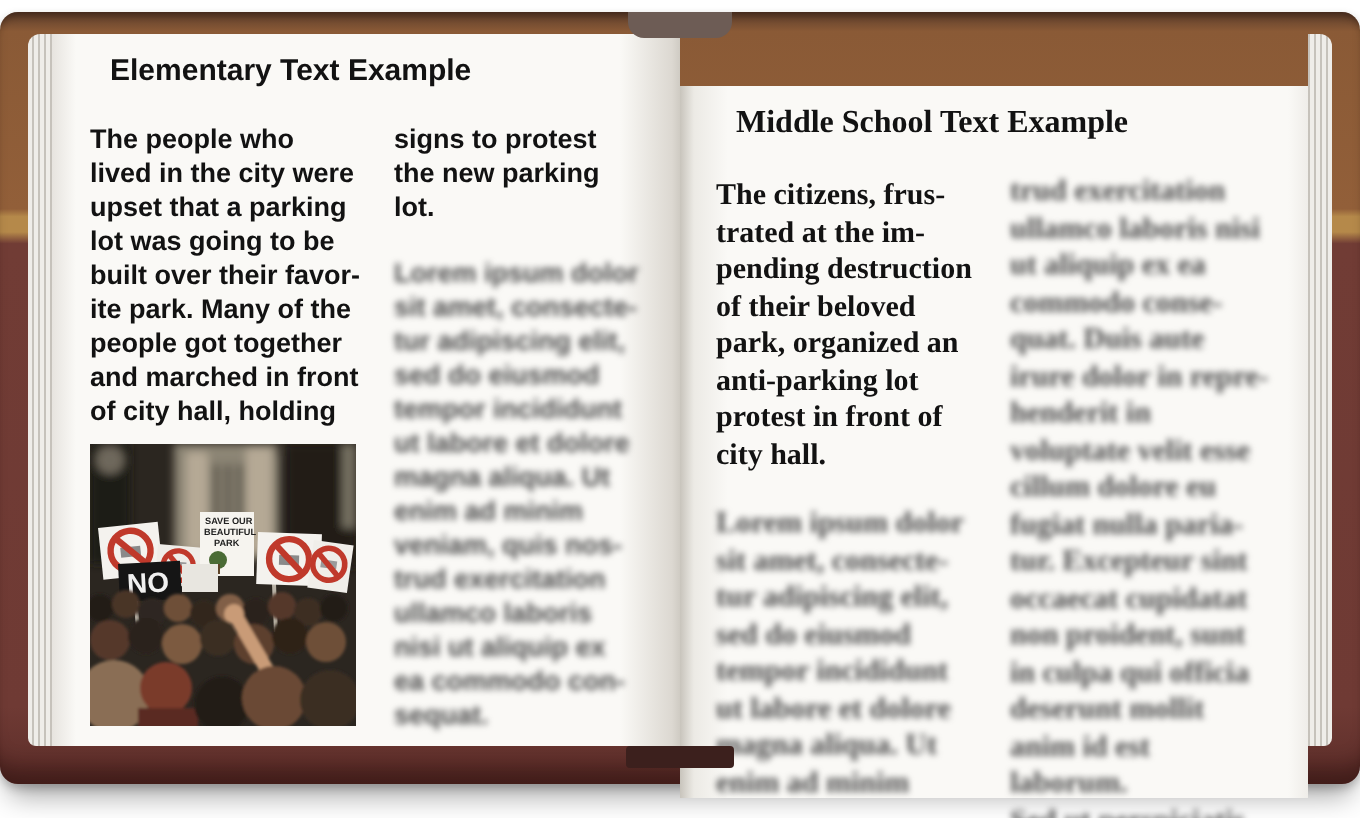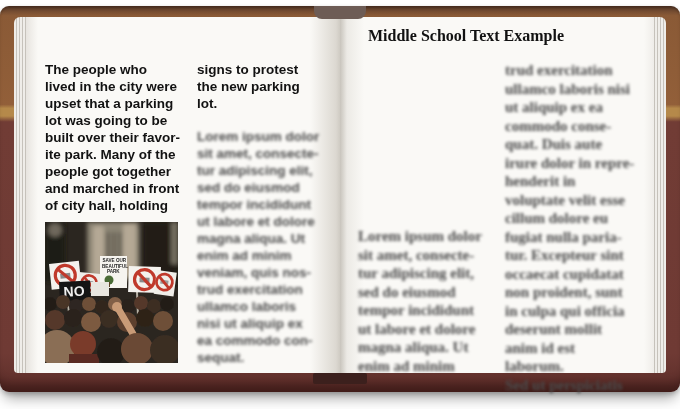--- a/index.html
+++ b/index.html
@@ -11,21 +11,21 @@
                    inset 0 4px 3px -2px rgba(40,20,12,.45),
                    inset 0 -15px 10px -7px rgba(30,8,6,.45);}
   .pages{position:absolute;left:14px;right:14px;top:11px;bottom:19px;display:flex;border-radius:4px;}
   .stack{width:12px;height:100%;}
   .stack-left{background:repeating-linear-gradient(90deg,#efede9 0 2px,#c6c2bb 2px 3px);
               border-radius:6px 0 0 4px;}
   .stack-right{background:repeating-linear-gradient(90deg,#c6c2bb 0 1px,#efede9 1px 3px);
                border-radius:0 6px 4px 0;}
   .page{position:relative;flex:1;height:100%;}
   .page-left{background:linear-gradient(to right,#e7e4df 0,#faf9f6 12px,#faf9f6 calc(100% - 30px),#dcd8d1 calc(100% - 4px),#cfcbc3 100%);}
-  .page-right{background:linear-gradient(to right,#c8c4bc 0,#eceae5 7px,#faf9f6 24px,#faf9f6 calc(100% - 10px),#efede9 100%);}
+  .page-right{background:linear-gradient(to right,#c8c4bc 0,#eceae5 7px,#faf9f6 24px,#faf9f6 calc(100% - 10px),#efede9 100%);margin-top:26px;}
   .spine-notch-top{position:absolute;left:50%;top:0;transform:translateX(-50%);
         width:52px;height:13px;background:#6d5c55;border-radius:0 0 8px 8px;}
   .spine-notch-bottom{position:absolute;left:50%;bottom:8px;transform:translateX(-50%);
         width:54px;height:11px;background:#3c201d;border-radius:2px;}
   .txt{position:absolute;white-space:pre-line;color:#121212;font-weight:bold;}
   .sans{font-family:"Liberation Sans",sans-serif;font-size:13.5px;line-height:17px;}
   .serif{font-family:"Liberation Serif",serif;font-size:15px;line-height:18.5px;}
   .blurred{filter:blur(1.7px);color:#4b4b4b;}
   .lp-heading{top:10px;left:29px;font-size:15px;font-family:"Liberation Sans",sans-serif;font-weight:bold;}
   .rp-heading{top:10px;left:28px;font-size:16px;font-family:"Liberation Serif",serif;font-weight:bold;}
@@ -40,20 +40,21 @@
 </style>
 </head>
 <body>
 
 <div class="stage">
   <div class="book">
     <div class="pages">
       <div class="stack stack-left"></div>
 
       <div class="page page-left">
+        <div class="txt lp-heading">Elementary Text Example</div>
         <div class="txt sans lp-col2">signs to protest
 the new parking
 lot.</div>
         <div class="txt sans lp-col1">The people who
 lived in the city were
 upset that a parking
 lot was going to be
 built over their favor-
 ite park. Many of the
 people got together
@@ -165,20 +166,28 @@
               <circle cx="66" cy="130" r="14" fill="#241d18"></circle>
               <circle cx="92" cy="127" r="16" fill="#6b4a35"></circle>
               <circle cx="120" cy="128" r="15" fill="#3a2d24"></circle>
             </g>
           </svg>
         </div>
       </div>
 
       <div class="page page-right">
         <div class="txt rp-heading">Middle School Text Example</div>
+        <div class="txt serif rp-col1">The citizens, frus-
+trated at the im-
+pending destruction
+of their beloved
+park, organized an
+anti-parking lot
+protest in front of
+city hall.</div>
         <div class="txt serif blurred rp-col1b">Lorem ipsum dolor
 sit amet, consecte-
 tur adipiscing elit,
 sed do eiusmod
 tempor incididunt
 ut labore et dolore
 magna aliqua. Ut
 enim ad minim</div>
         <div class="txt serif blurred rp-col2b">trud exercitation
 ullamco laboris nisi

